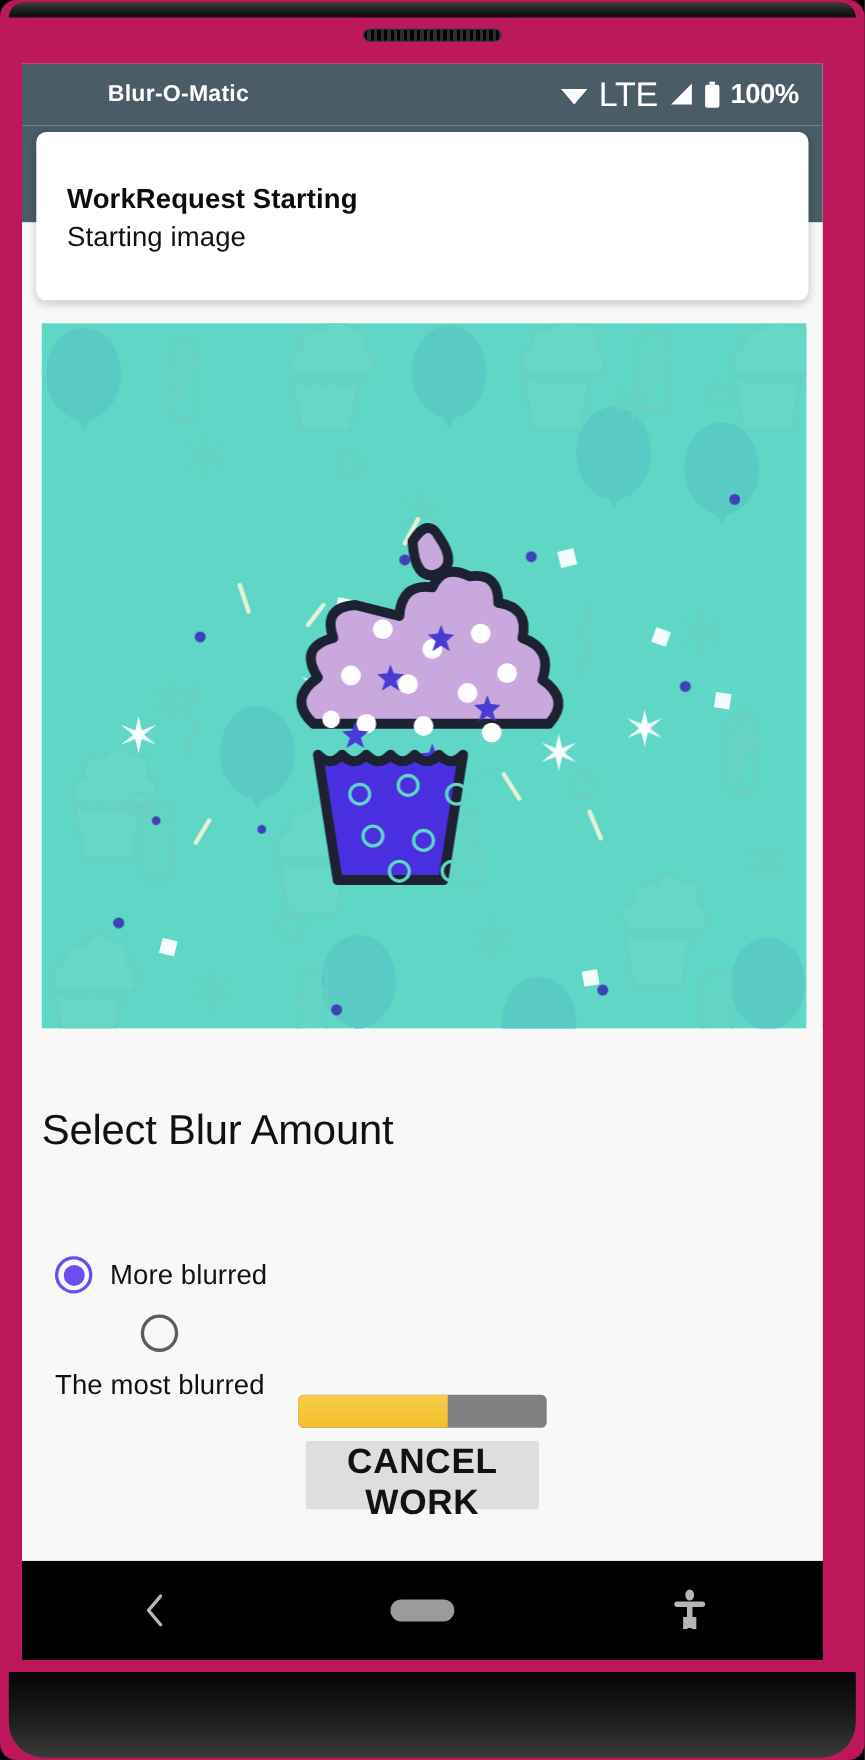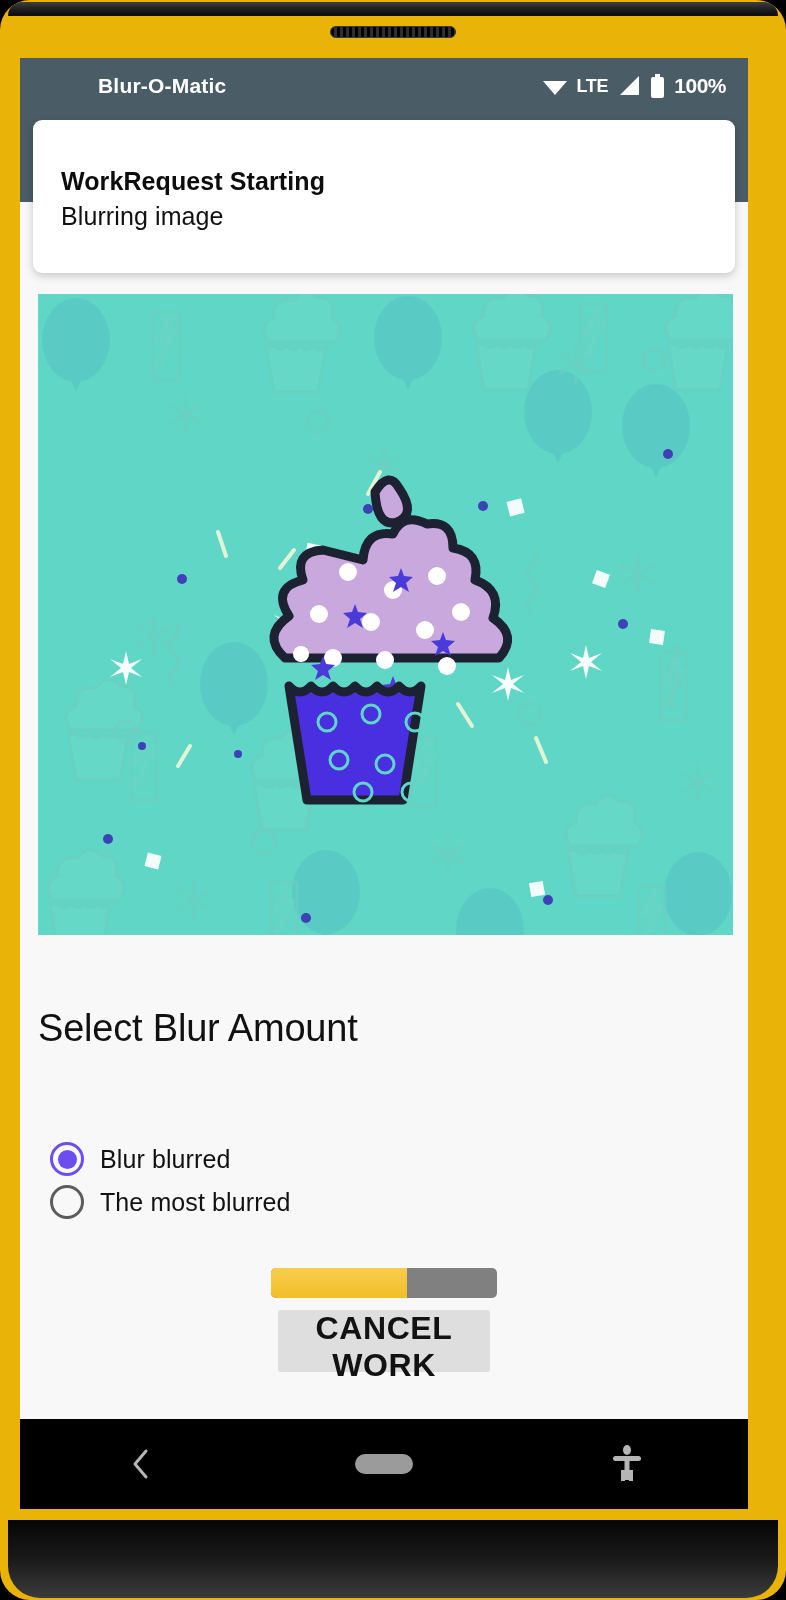--- a/index.html
+++ b/index.html
@@ -1,21 +1,21 @@
 <!DOCTYPE html>
 <html><head>
 <meta charset="utf-8">
 <style>
   * { margin:0; padding:0; box-sizing:border-box; }
   html,body{ width:786px; height:1600px; background:#000; overflow:hidden; }
   body{ font-family:"Liberation Sans", sans-serif; }
 
   #device{
     position:absolute; left:0; top:0; width:786px; height:1600px;
-    background:#eab308; border-radius:30px; overflow:hidden;
+    background:#be185d; border-radius:15px; overflow:hidden;
   }
   #bezel-top-sheen{
     position:absolute; left:8px; top:2px; width:770px; height:14px;
     border-radius:32px 32px 0 0;
     background:linear-gradient(180deg,#3e3e3e 0%,#1d1d1d 55%,#0a0a0a 100%);
   }
   #bezel-bottom-sheen{
     position:absolute; left:8px; bottom:2px; width:770px; height:78px;
     border-radius:0 0 32px 32px;
     background:linear-gradient(0deg,#3b3b3b 0%,#1a1a1a 50%,#050505 100%);
@@ -35,24 +35,24 @@
 
   
   #statusbar{
     position:relative; height:56px; background:#4a5c66;
     display:flex; align-items:center; justify-content:space-between;
     padding:0 22px 0 78px;
   }
   #app-title{ color:#fff; font-size:21px; font-weight:700; letter-spacing:.2px; }
   #sys-icons{ display:flex; align-items:center; gap:9px; color:#fff; }
   .wifi-ico{ width:26px; height:20px; }
-  .lte-txt{ font-size:18px; font-weight:700; letter-spacing:-.3px; }
+  .lte-txt{ font-size:31px; font-weight:400; letter-spacing:-.3px; }
   .sig-ico{ width:24px; height:22px; }
   .bat-ico{ width:15px; height:25px; }
-  .bat-pct{ font-size:21px; font-weight:700; letter-spacing:-.5px; }
+  .bat-pct{ font-size:25px; font-weight:700; letter-spacing:-.5px; }
 
   
   #header-band{
     position:absolute; left:0; top:56px; width:728px; height:88px;
     background:#4a5c66;
   }
 
   
   #status-card{
     position:absolute; left:13px; top:62px; width:702px; height:153px;
@@ -77,21 +77,21 @@
   }
   #section-title{
     position:absolute; left:18px; top:72px;
     font-size:38px; font-weight:400; color:#111; letter-spacing:-.2px;
   }
   .radio-row{
     position:absolute; left:30px; display:flex; align-items:center; gap:16px;
   }
   .radio-row.r0{ top:149px; }
   .radio-row.r1{ top:207px; }
-  .radio-row.r2{ top:250px; }
+  .radio-row.r2{ top:260px;flex-direction:column; }
   .radio-mark{
     width:34px; height:34px; border-radius:50%;
     border:3px solid #5c5c5c; background:transparent;
     display:flex; align-items:center; justify-content:center; flex:0 0 auto;
   }
   .radio-mark.on{ border-color:#6c4ef0; }
   .radio-dot{ width:19px; height:19px; border-radius:50%; background:#6c4ef0; }
   .radio-label{ font-size:25px; color:#121212; letter-spacing:.1px; }
 
   #progress-track{
@@ -143,21 +143,21 @@
         <svg class="bat-ico" viewBox="0 0 15 25">
           <rect x="5" y="0" width="5" height="3" fill="#fff"></rect>
           <rect x="1" y="3" width="13" height="21" rx="2" fill="#fff"></rect>
         </svg>
         <span class="bat-pct">100%</span>
       </div>
     </div>
 
     <div id="status-card">
       <div id="card-title">WorkRequest Starting</div>
-      <div id="card-sub">Blurring image</div>
+      <div id="card-sub">Starting image</div>
     </div>
 
     <div id="image-wrap">
       <svg viewBox="0 0 695 641" preserveAspectRatio="xMidYMid slice">
         <defs>
           <g id="balloon">
             <ellipse cx="0" cy="0" rx="34" ry="42" fill="#56c3c3"></ellipse>
             <path d="M-5 41 L5 41 L0 51 Z" fill="#56c3c3"></path>
           </g>
           <g id="candle" stroke="#74ccbe" stroke-width="3" fill="none">
@@ -313,21 +313,21 @@
     </div>
 
     <div id="content">
       <div id="section-title">Select Blur Amount</div>
 
 
       <div class="radio-row r1">
         <span class="radio-mark on">
           <span class="radio-dot"></span>
         </span>
-        <span class="radio-label">Blur blurred</span>
+        <span class="radio-label">More blurred</span>
       </div>
 
       <div class="radio-row r2">
         <span class="radio-mark"></span>
         <span class="radio-label">The most blurred</span>
       </div>
 
       <div id="progress-track">
         <div id="progress-fill" style="width: 60%;"></div>
       </div>

